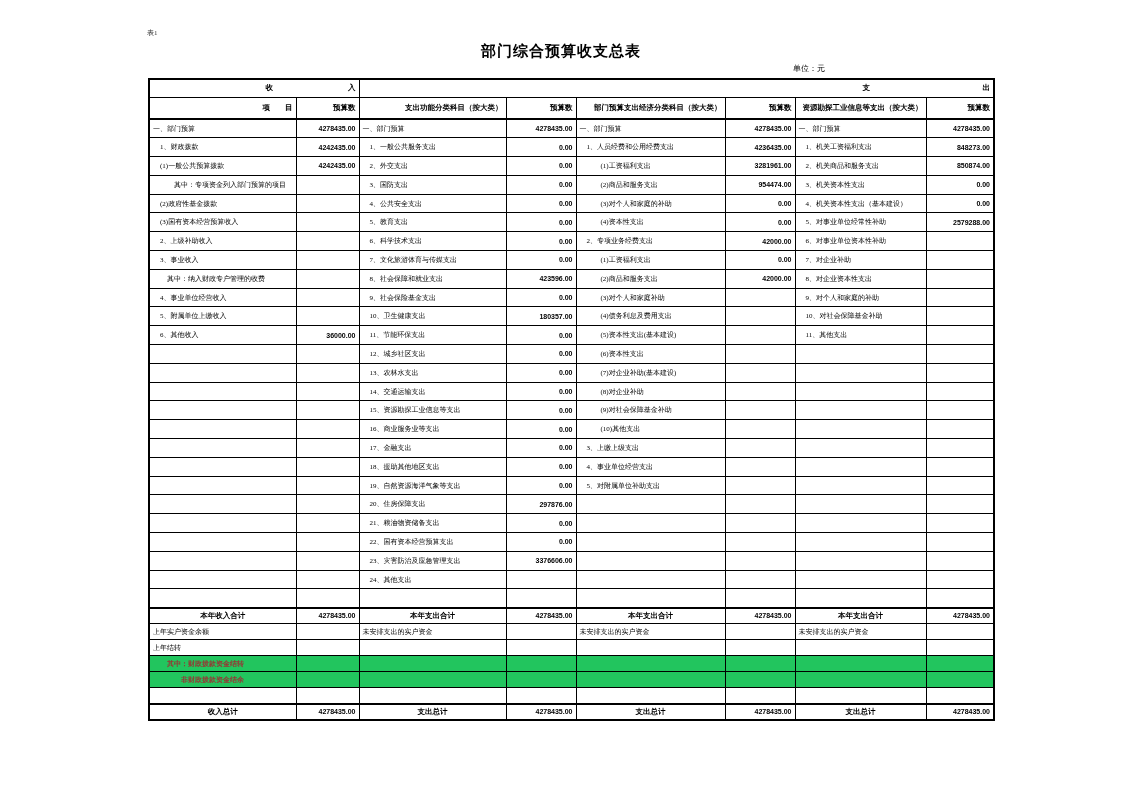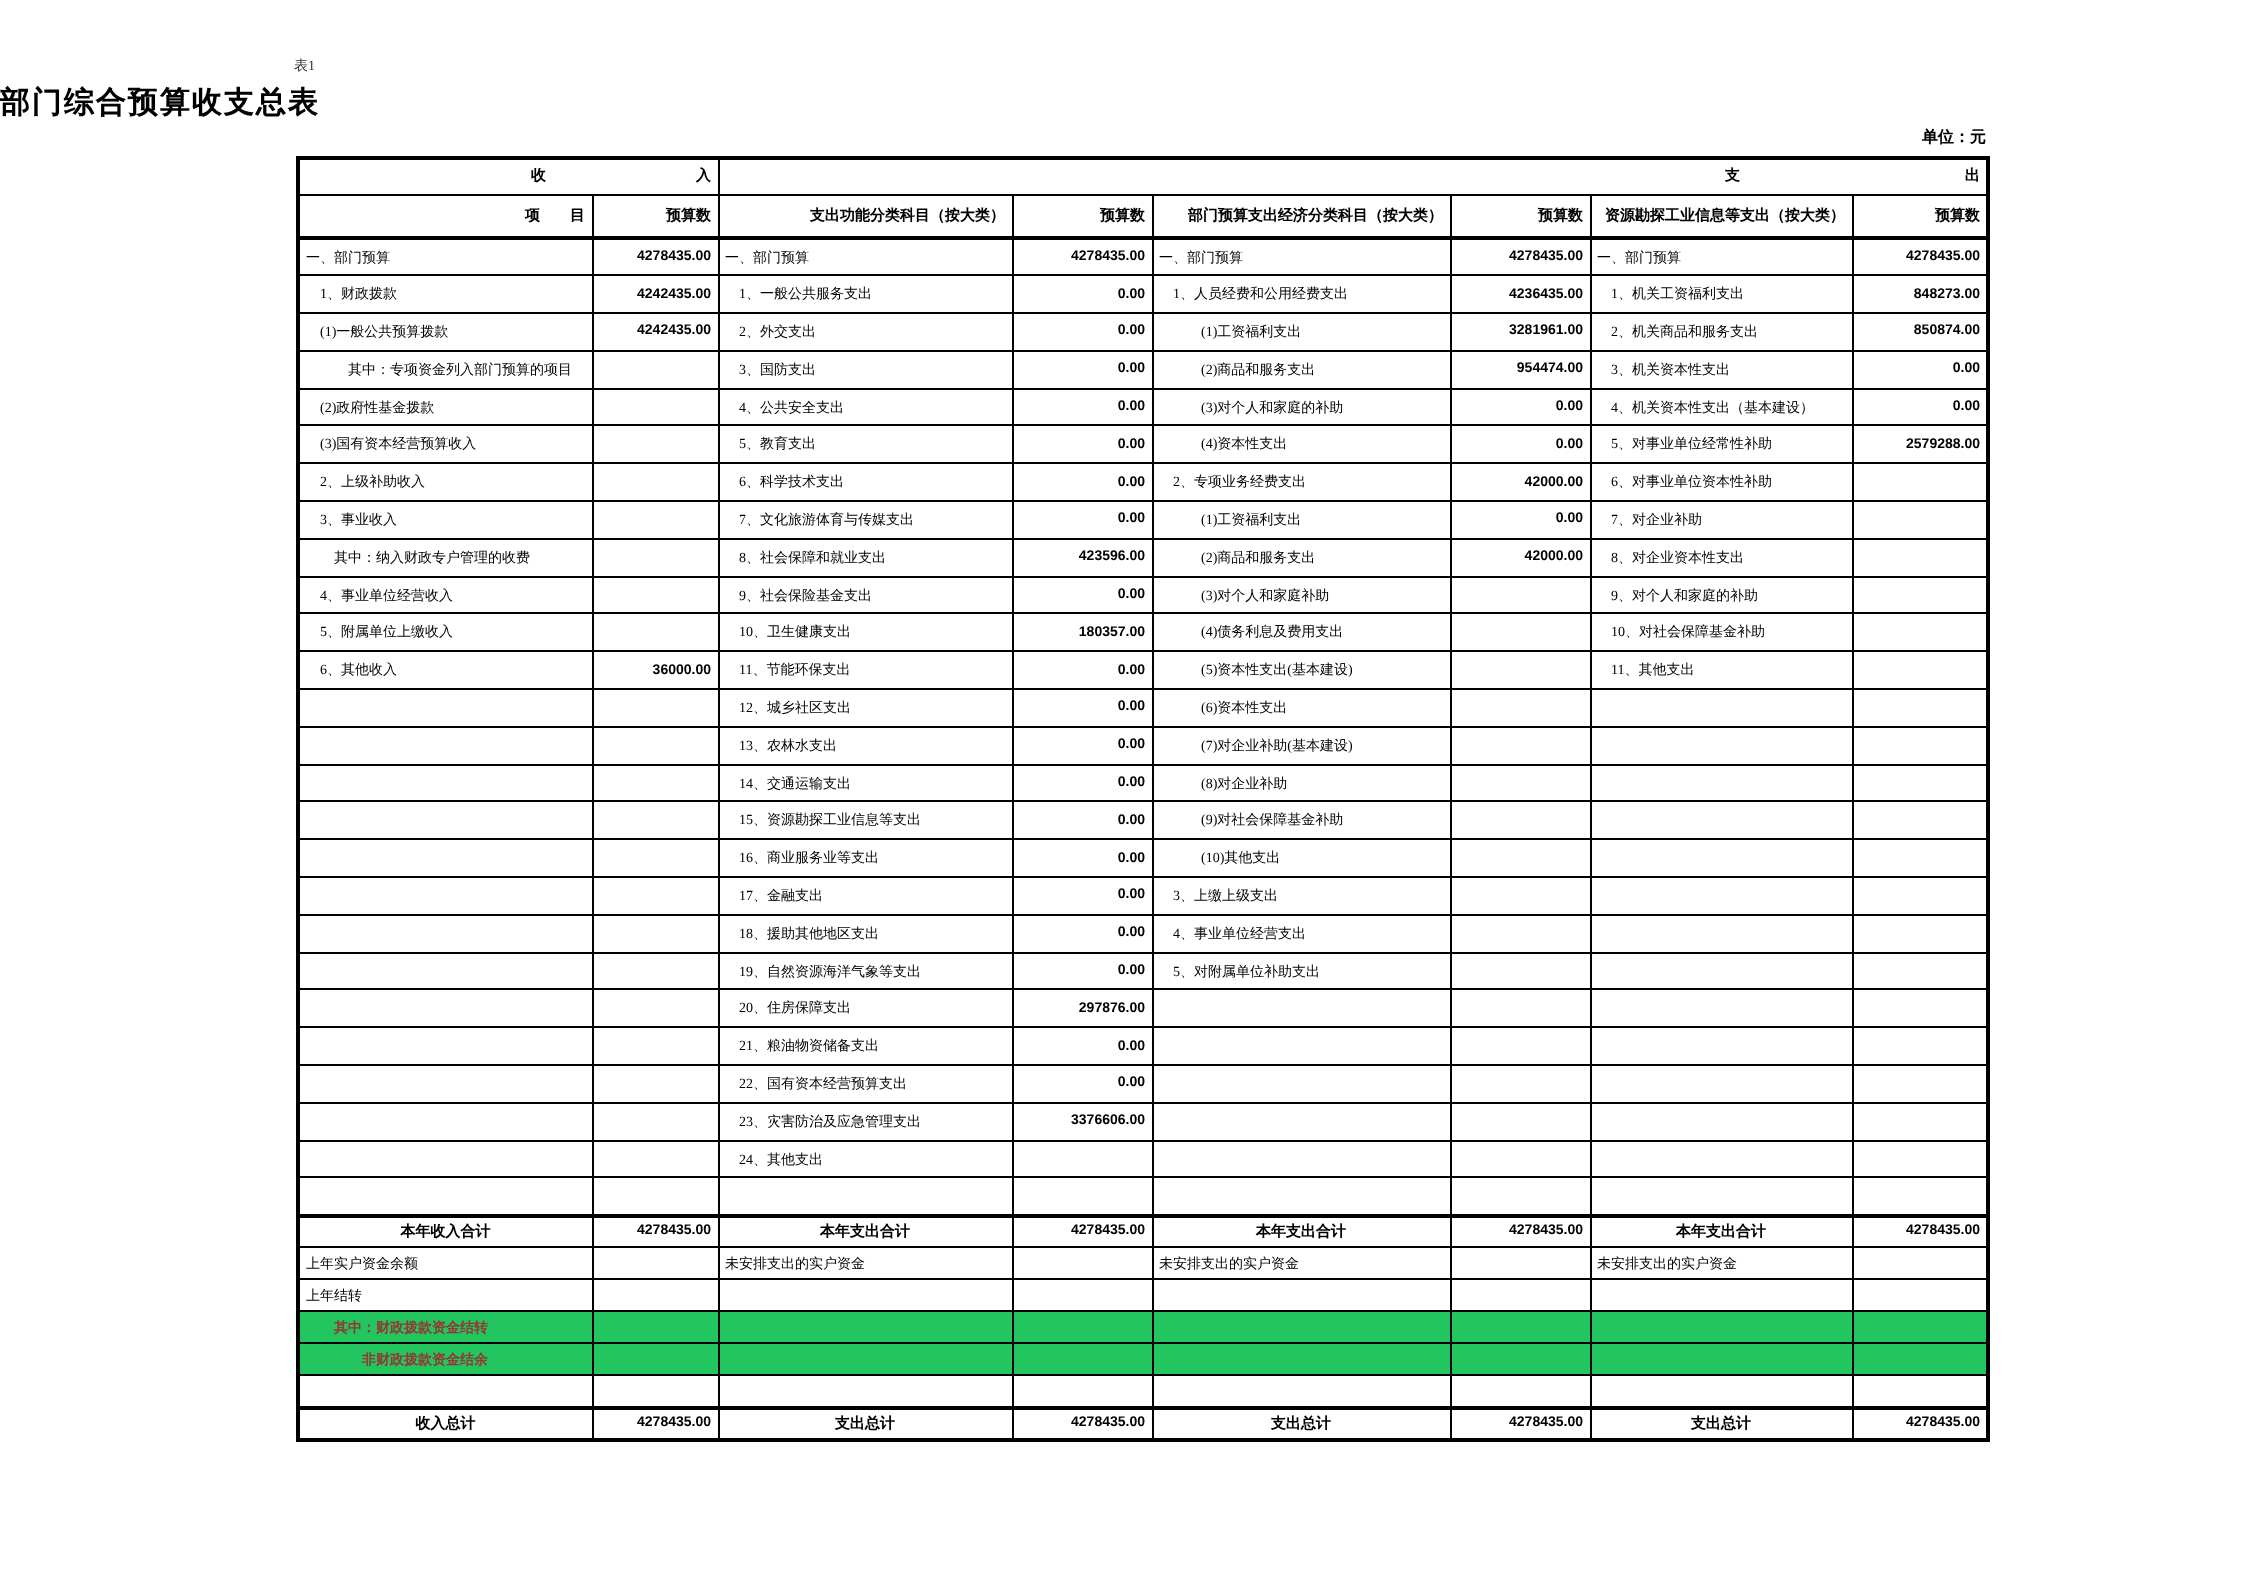--- a/index.html
+++ b/index.html
@@ -4,25 +4,25 @@
 <style>
   html,body{margin:0;padding:0;}
   body{
     width:1122px;height:793px;background:#ffffff;color:#000;
     font-family:"Liberation Serif",serif;position:relative;overflow:hidden;
   }
   .sheet-label{
     position:absolute;left:147px;top:28px;font-size:7px;color:#333;
   }
   .page-title{
-    position:absolute;left:0;top:42px;width:1122px;text-align:left;
+    position:absolute;left:0;top:42px;width:1122px;text-align:center;
     font-size:15px;font-weight:bold;letter-spacing:1px;
   }
   .unit-note{
-    position:absolute;left:793px;top:63px;width:200px;text-align:right;font-size:8px;font-weight:bold;
+    position:absolute;left:793px;top:63px;width:200px;font-size:8px;
   }
   table.budget{
     position:absolute;left:148px;top:78px;width:845px;
     border-collapse:collapse;table-layout:fixed;
     border:2px solid #000;
   }
   table.budget td{
     border:1px solid #000;padding:0 3px;font-size:7px;
     overflow:hidden;white-space:nowrap;vertical-align:middle;
   }

